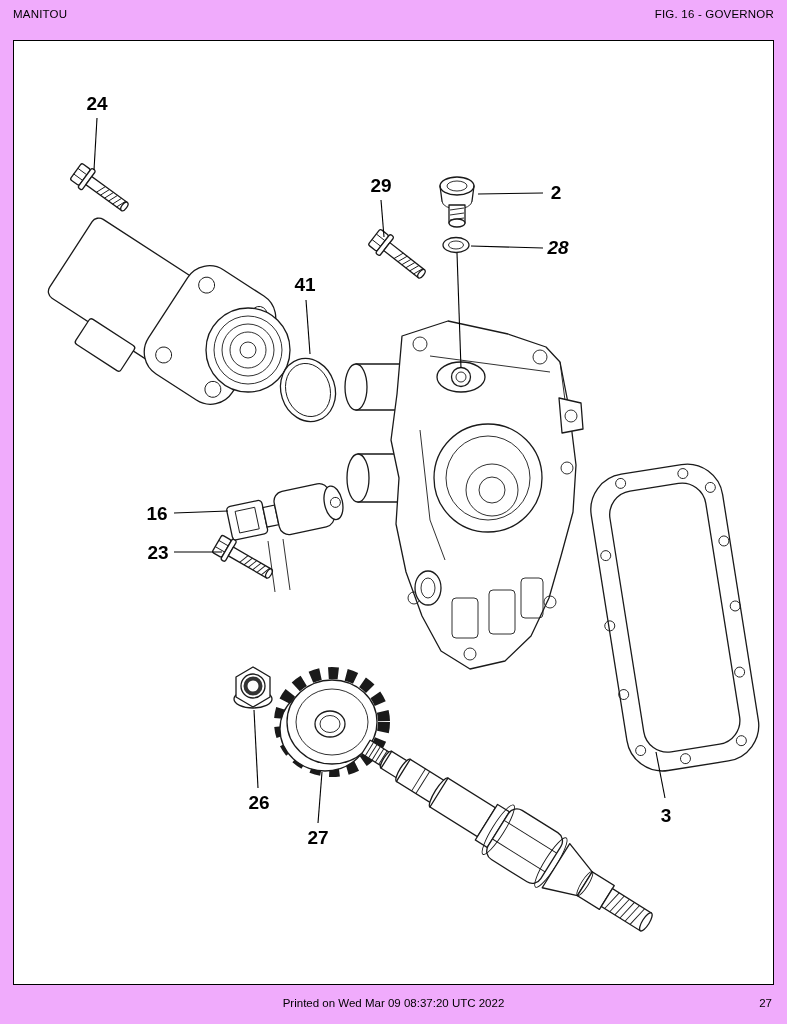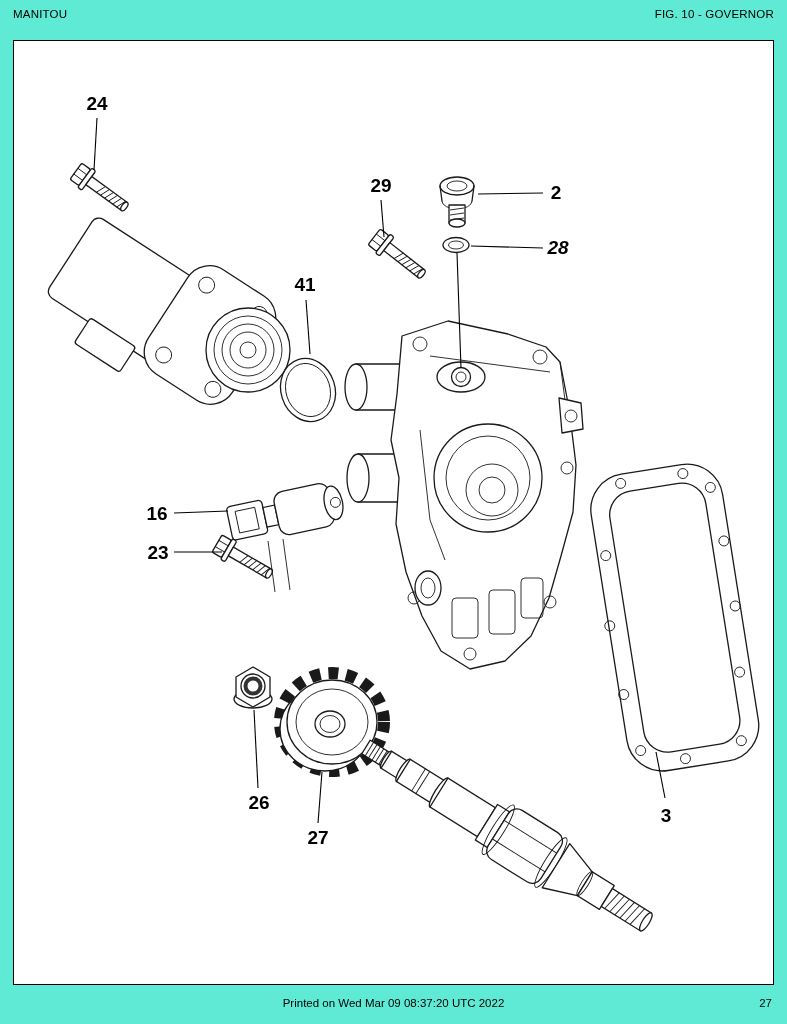--- a/index.html
+++ b/index.html
@@ -2,21 +2,21 @@
 <html><head>
 <meta charset="utf-8">
 <style>
   * { margin:0; padding:0; box-sizing:border-box; }
   html,body { background:#ffffff; }
   body {
     width:787px; height:1024px; position:relative;
     font-family:"Liberation Sans", sans-serif; color:#000;
     overflow:hidden;
   }
-  .page { position:absolute; inset:0; background:#5eead4; }
+  .page { position:absolute; inset:0; background:#f0abfc; }
   .hdr-left  { position:absolute; left:13px; top:8px;  font-size:11.5px; letter-spacing:.2px; }
   .hdr-right { position:absolute; right:13px; top:8px; font-size:11.5px; letter-spacing:.2px; }
   .frame { position:absolute; left:13px; top:40px; width:761px; height:945px; border:1px solid #000; background:#fff; }
   svg.diagram { position:absolute; left:0; top:0; }
   .part-label {
     position:absolute; transform:translate(-50%,-50%);
     font-size:19px; font-weight:bold; color:#000; white-space:nowrap;
   }
   .ftr-printed { position:absolute; left:0; right:0; top:997px; text-align:center; font-size:11.5px; }
   .ftr-page    { position:absolute; right:15px; top:997px; font-size:11.5px; }
@@ -28,21 +28,21 @@
   .ld   { fill:none;    stroke:#000000; stroke-width:1.1; }
   .teeth{ fill:none;    stroke:#1a1a1a; stroke-width:12; stroke-dasharray:10 8; }
   .dark { fill:none;    stroke:#333333; stroke-width:4; }
 </style>
 </head>
 <body>
 
 <div class="page">
 
   <span class="hdr-left">MANITOU</span>
-  <span class="hdr-right">FIG. 10 - GOVERNOR</span>
+  <span class="hdr-right">FIG. 16 - GOVERNOR</span>
 
   <div class="frame"></div>
 
   <svg class="diagram" width="787" height="1024" viewBox="0 0 787 1024" xmlns="http://www.w3.org/2000/svg">
 
     <defs>
       <g id="bolt">
         <rect class="wh" x="-15" y="-10" width="11" height="20" rx="2"></rect>
         <line class="thin" x1="-15" y1="-3.5" x2="-4" y2="-3.5"></line>
         <line class="thin" x1="-15" y1="3.5" x2="-4" y2="3.5"></line>

